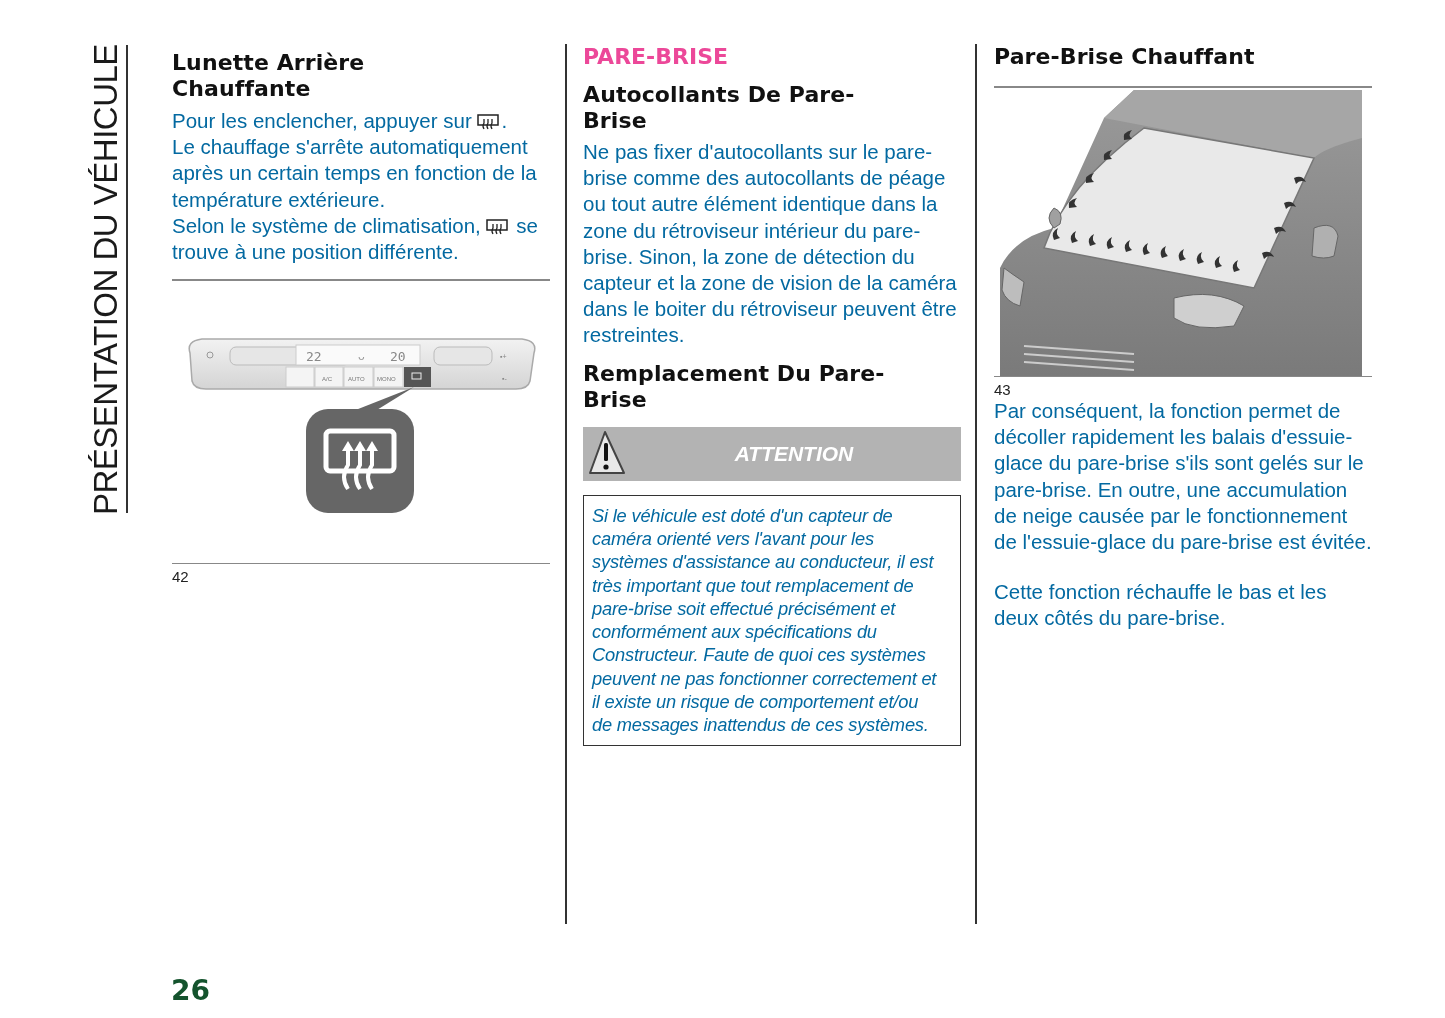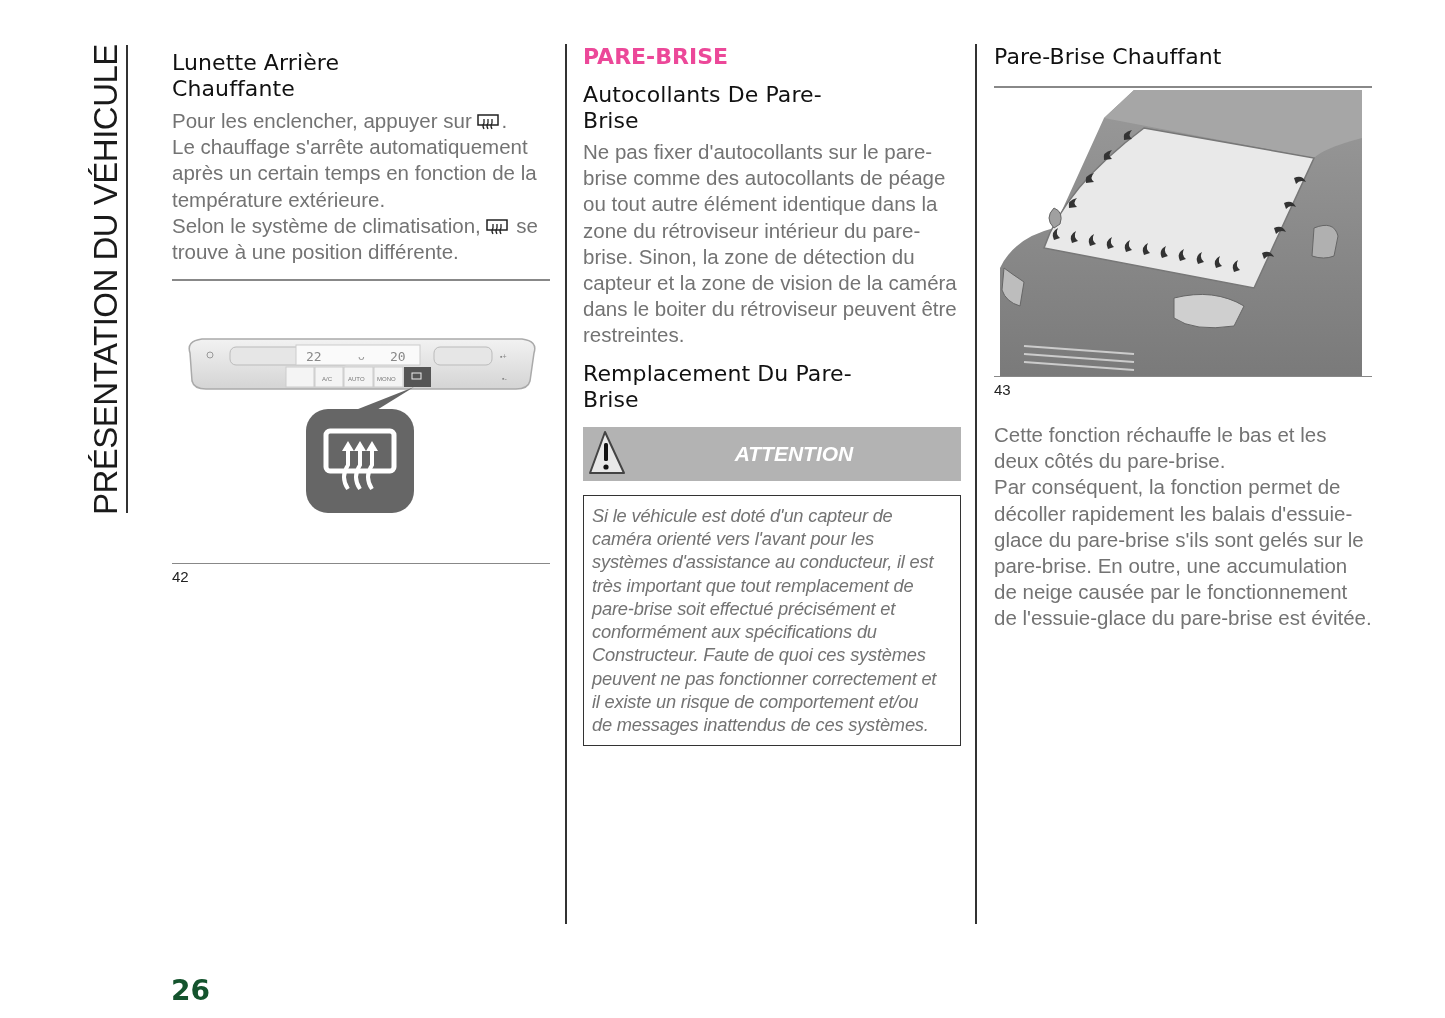--- a/index.html
+++ b/index.html
@@ -13,25 +13,25 @@
       text-align: right; white-space: nowrap; font-family: "Liberation Sans", sans-serif; }
   .side-rule { position: absolute; left: 126px; top: 45px; width: 1.5px; height: 468px; background: #333; }
 
   .col { position: absolute; top: 44px; }
   .col1 { left: 172px; width: 378px; }
   .col2 { left: 583px; width: 378px; }
   .col3 { left: 994px; width: 378px; }
 
   .vrule { position: absolute; top: 44px; width: 1.5px; height: 880px; background: #333; }
 
-  h2 { font-family: "DejaVu Sans", sans-serif; font-weight: 400; font-size: 22px;
+  h2 { font-family: "DejaVu Sans", sans-serif; font-weight: 700; font-size: 22px;
        line-height: 26px; margin: 0; letter-spacing: 0.1px; color: #111; }
   h1 { font-family: "DejaVu Sans", sans-serif; font-weight: 900; font-size: 22px;
        line-height: 26px; margin: 0; color: #ec4899; }
-  p  { font-size: 20.5px; line-height: 26.2px; margin: 0; color: #737373; }
+  p  { font-size: 20.5px; line-height: 26.2px; margin: 0; color: #0369a1; }
 
   .sym { display: inline-block; width: 24px; height: 16px; vertical-align: -2px; }
 
   .hr { height: 1.5px; background: #888; }
 
   .fig-num { font-size: 15px; color: #222; margin-top: 4px; }
 
   .attn-head { position: relative; height: 54px; background: #b3b3b3; margin-top: 14px; }
   .attn-head .tri { position: absolute; left: 4px; top: 2px; width: 40px; height: 48px; }
   .attn-head .lbl { position: absolute; left: 0; right: 0; top: 0; line-height: 54px; text-align: center;
@@ -175,17 +175,17 @@
       <path d="M10 180 q8 6 20 14 l-4 24 q-14 -4 -18 -16 Z" fill="#bdbdbd" stroke="#666"></path>
       <g stroke="#ccc" stroke-width="2">
           <line x1="30" y1="258" x2="140" y2="266"></line>
           <line x1="30" y1="266" x2="140" y2="274"></line>
           <line x1="30" y1="274" x2="140" y2="282"></line>
         </g>
     </svg>
   </div>
   <div class="hr"></div>
   <div class="fig-num">43</div>
+  <p>Par conséquent, la fonction permet de décoller rapidement les balais d'essuie-glace du pare-brise s'ils sont gelés sur le pare-brise. En outre, une accumulation de neige causée par le fonctionnement de l'essuie-glace du pare-brise est évitée.</p>
   <p style="margin-top:24px">Cette fonction réchauffe le bas et les deux côtés du pare-brise.</p>
-  <p>Par conséquent, la fonction permet de décoller rapidement les balais d'essuie-glace du pare-brise s'ils sont gelés sur le pare-brise. En outre, une accumulation de neige causée par le fonctionnement de l'essuie-glace du pare-brise est évitée.</p>
 </div>
 
 <div class="page-num">26</div>
 
 </body></html>

